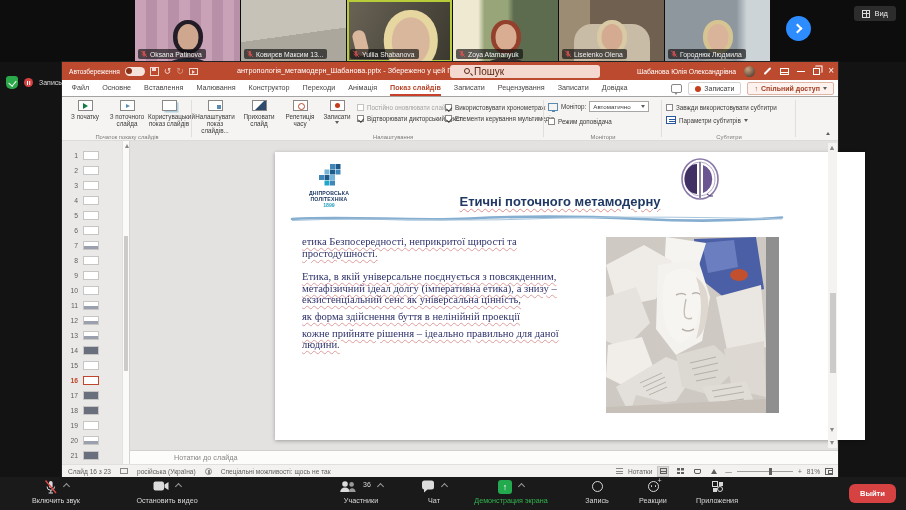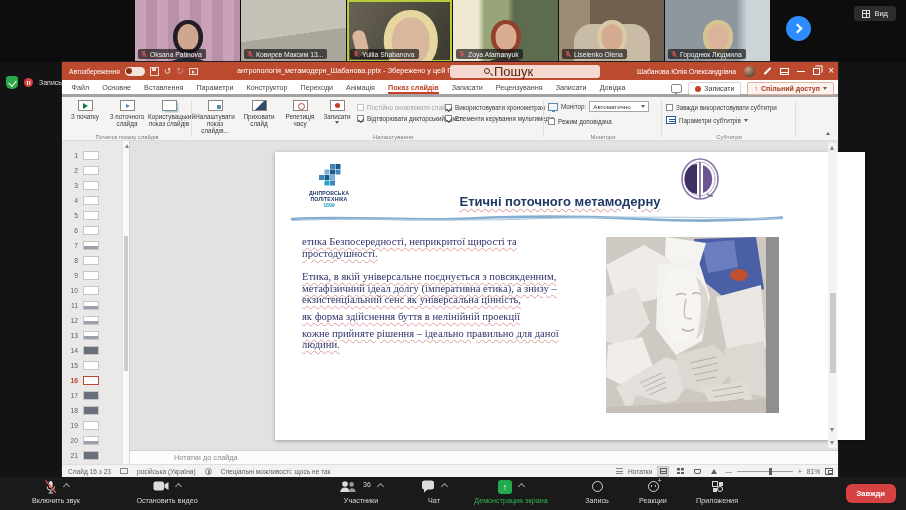--- a/index.html
+++ b/index.html
@@ -47,35 +47,35 @@
   .toggle{width:20px;height:9px;border-radius:5px;background:#f5e4dc;position:relative;}
   .toggle::after{content:'';position:absolute;left:1.5px;top:1.5px;width:6px;height:6px;border-radius:50%;background:#8a3015;}
   .ticon{width:9px;height:9px;position:relative;}
   .floppy{border:1px solid #f3d9cf;}
   .floppy::after{content:'';position:absolute;left:1.5px;top:0;width:4px;height:3px;background:#f3d9cf;}
   .undo{font-size:9px;line-height:9px;color:#f3d9cf;width:auto;}
   .undo.dim{color:#d89a83;}
   .present-ic{border:1px solid #f3d9cf;height:7px;}
   .present-ic::after{content:'';position:absolute;left:2.5px;top:1.5px;border-left:3px solid #f3d9cf;border-top:2px solid transparent;border-bottom:2px solid transparent;}
   .doc-title{position:absolute;left:175px;top:0;height:18px;line-height:18px;font-size:7.3px;white-space:nowrap;}
-  .searchpill{position:absolute;left:388px;top:2.5px;width:150px;height:13px;background:#f3d9cf;border-radius:3px;display:flex;align-items:center;gap:4px;padding-left:34px;color:#5c2614;font-size:13px;}
+  .searchpill{position:absolute;left:388px;top:2.5px;width:150px;height:13px;background:#f3d9cf;border-radius:3px;display:flex;align-items:center;gap:4px;padding-left:14px;color:#5c2614;font-size:10px;}
   .mag{width:6px;height:6px;border:1.2px solid #5c2614;border-radius:50%;position:relative;}
   .mag::after{content:'';position:absolute;left:4.5px;top:4.5px;width:3px;height:1.2px;background:#5c2614;transform:rotate(45deg);}
   .tbar-right{position:absolute;right:4px;top:0;height:18px;display:flex;align-items:center;gap:8px;}
   .uname{font-size:6.8px;white-space:nowrap;}
   .avatar{width:11px;height:11px;border-radius:50%;background:radial-gradient(circle at 35% 30%,#caa27e,#3a2a22);}
   .wmin{width:8px;height:1px;background:#fff;}
   .wrestore{width:7px;height:7px;border:1px solid #fff;box-shadow:2px -2px 0 -0.5px #bc4a2e,2.5px -2.5px 0 0 #fff;}
   .wclose{font-size:10px;line-height:10px;}
   .pencil-ic{width:9px;height:2px;background:#fff;border-radius:1px;transform:rotate(-45deg);}
   .ribopt-ic{width:9px;height:7px;border:1px solid #fff;position:relative;}
   .ribopt-ic::after{content:'';position:absolute;left:0;top:3.5px;width:7px;height:1px;background:#fff;}
 
   
-  .tabsrow{position:relative;height:17px;background:#fff;border-bottom:3px solid #a3a3a3;display:flex;align-items:stretch;padding-left:3px;}
+  .tabsrow{position:relative;height:17px;background:#fff;border-bottom:1px solid #a3a3a3;display:flex;align-items:stretch;padding-left:3px;}
   .tab{font-size:7.2px;color:#494745;line-height:16px;padding:0 6.5px;position:relative;white-space:nowrap;}
   .tab.active{color:#b7472a;font-weight:bold;}
   .tab.active::after{content:'';position:absolute;left:6px;right:6px;bottom:0;height:2px;background:#c8402a;}
   .tabs-right{position:absolute;right:4px;top:1.5px;display:flex;align-items:center;gap:6px;}
   .cmt-ic{width:11px;height:9px;border:1px solid #8a8886;border-radius:2px;position:relative;}
   .cmt-ic::after{content:'';position:absolute;left:2px;bottom:-3px;border-left:2px solid transparent;border-right:2px solid transparent;border-top:3px solid #8a8886;}
   .recbtn{display:flex;align-items:center;gap:3px;border:1px solid #d6d2cf;border-radius:2px;height:13px;padding:0 6px;font-size:7px;color:#3b3a39;}
   .reddot{width:6px;height:6px;border-radius:50%;background:#c43e1c;}
   .sharebtn{display:flex;align-items:center;gap:3px;border:1px solid #e0b4a4;background:#fdf2ed;border-radius:2px;height:13px;padding:0 6px;font-size:7px;color:#a33d22;font-weight:bold;}
   .uparr{font-size:7px;font-weight:bold;}
@@ -317,21 +317,21 @@
         <span class="wrestore"></span>
         <span class="wclose">×</span>
       </div>
     </div>
 
     <div class="tabsrow">
 
     <span class="tab">Файл</span>
         <span class="tab">Основне</span>
         <span class="tab">Вставлення</span>
-        <span class="tab">Параметри</span>
+        <span class="tab">Малювання</span>
         <span class="tab">Конструктор</span>
         <span class="tab">Переходи</span>
         <span class="tab">Анімація</span>
         <span class="tab active">Показ слайдів</span>
         <span class="tab">Записати</span>
         <span class="tab">Рецензування</span>
         <span class="tab">Записати</span>
         <span class="tab">Довідка</span>
       </div>
     <div class="tabs-right" style="position:absolute;left:62px;top:82px;left:745px;"></div>
@@ -724,16 +724,16 @@
           <span class="react-ic"></span>
         </div>
       <span>Реакции</span>
     </div>
     <div class="zb" style="left:684px;width:66px;">
       <div class="row">
           <span class="apps-ic"></span>
         </div>
       <span>Приложения</span>
     </div>
-    <div class="leavebtn">Завжди</div>
+    <div class="leavebtn">Выйти</div>
   </div>
 
 </div>
 
 </body></html>

